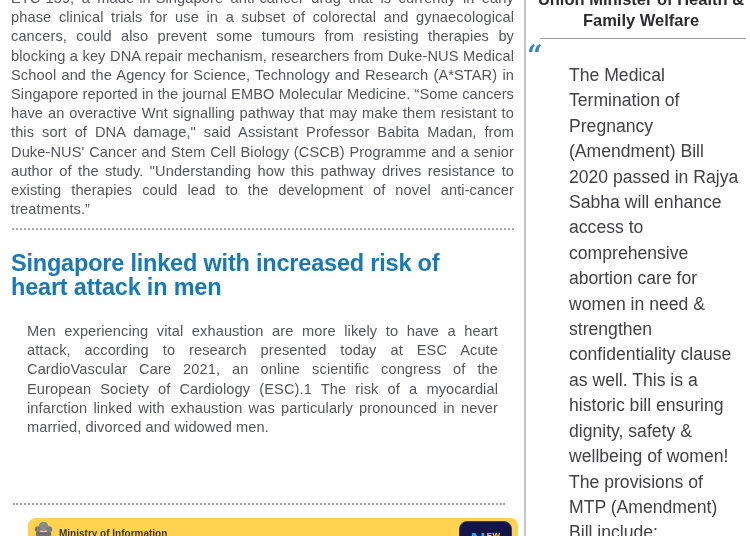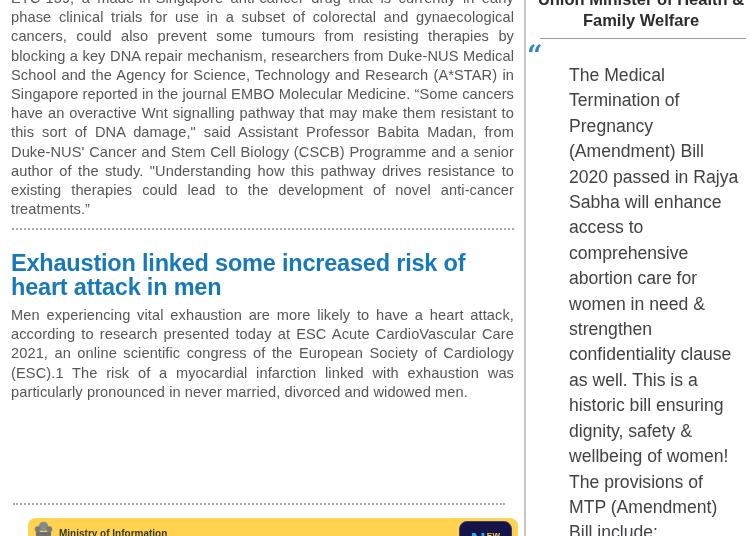--- a/index.html
+++ b/index.html
@@ -16,21 +16,21 @@
   .article-body {
     position:absolute;
     color:#55565a;
     font-size:14.6px;
     line-height:19.2px;
     text-align:justify;
     letter-spacing:0.1px;
   }
   #article1-body { left:11px; top:-11px; width:503px; }
   #article2-text { left:11px; top:306px; width:503px; }
-  #article2-text p { margin:0; }
+  #article2-text p { margin:16px; }
 
   .dot-divider {
     position:absolute;
     height:0;
     border-top:2px dotted #a9a9a9;
   }
   #divider-1 { left:12px; top:228px; width:502px; }
   #divider-2 { left:13px; top:503px; width:492px; }
 
   .headline {
@@ -107,21 +107,21 @@
 </style>
 </head>
 <body>
 
 <div class="page">
 
   <div class="article-body" id="article1-body">ETC-159, a made-in-Singapore anti-cancer drug that is currently in early phase clinical trials for use in a subset of colorectal and gynaecological cancers, could also prevent some tumours from resisting therapies by blocking a key DNA repair mechanism, researchers from Duke-NUS Medical School and the Agency for Science, Technology and Research (A*STAR) in Singapore reported in the journal EMBO Molecular Medicine. “Some cancers have an overactive Wnt signalling pathway that may make them resistant to this sort of DNA damage," said Assistant Professor Babita Madan, from Duke-NUS' Cancer and Stem Cell Biology (CSCB) Programme and a senior author of the study. "Understanding how this pathway drives resistance to existing therapies could lead to the development of novel anti-cancer treatments.”</div>
 
   <div class="dot-divider" id="divider-1"></div>
 
-  <h2 class="headline">Exhaustion linked some increased risk of heart attack in men</h2>
+  <h2 class="headline">Singapore linked with increased risk of heart attack in men</h2>
 
   <div id="article2-text" class="article-body">
     <p>Men experiencing vital exhaustion are more likely to have a heart attack, according to research presented today at ESC Acute CardioVascular Care 2021, an online scientific congress of the European Society of Cardiology (ESC).1 The risk of a myocardial infarction linked with exhaustion was particularly pronounced in never married, divorced and widowed men.</p>
   </div>
 
   <div class="dot-divider" id="divider-2"></div>
 
   <div class="banner">
     <svg class="emblem" viewBox="0 0 20 28">
       <circle cx="10" cy="6" r="5" fill="#8b8b8b"></circle>

